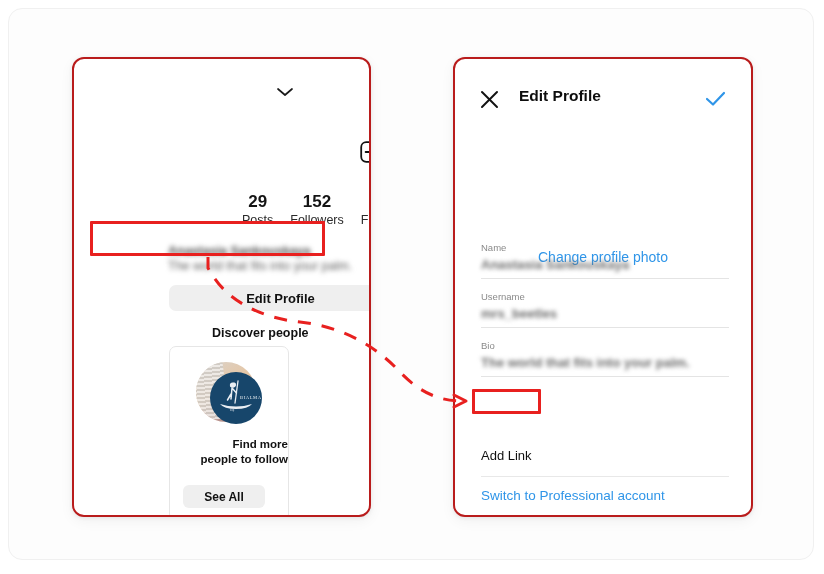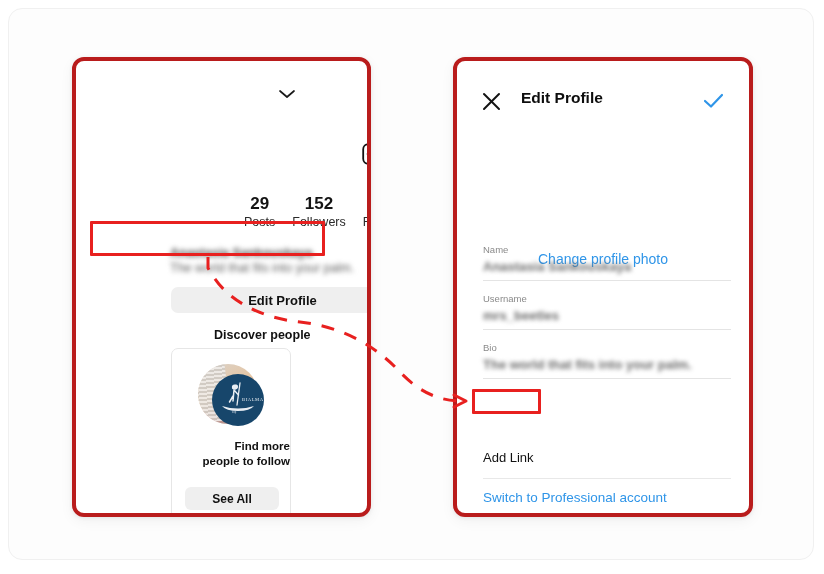--- a/index.html
+++ b/index.html
@@ -29,21 +29,21 @@
     border: 1px solid #f0f0f0;
     border-radius: 14px;
     box-sizing: border-box;
   }
 
   
   .phone-card {
     position: absolute;
     background: #ffffff;
     border-radius: 12px;
-    border: 4px solid #b91c1c;
+    border: 2px solid #b91c1c;
     box-shadow: 0 1px 4px rgba(0,0,0,0.07), 0 4px 14px rgba(0,0,0,0.05);
     box-sizing: border-box;
     overflow: hidden;
   }
   #left-card {
     left: 72px;
     top: 57px;
     width: 299px;
     height: 460px;
   }
@@ -200,21 +200,21 @@
     text-align: right;
     font-size: 11.5px;
     font-weight: 700;
     color: #121212;
     line-height: 15px;
   }
   .discover-seeall {
     position: absolute;
     left: 13px;
     top: 138px;
-    width: 94px;
+    width: 82px;
     height: 23px;
     background: #efefef;
     border: none;
     border-radius: 6px;
     font-family: "Liberation Sans", sans-serif;
     font-size: 12px;
     font-weight: 700;
     color: #111;
     cursor: pointer;
   }

